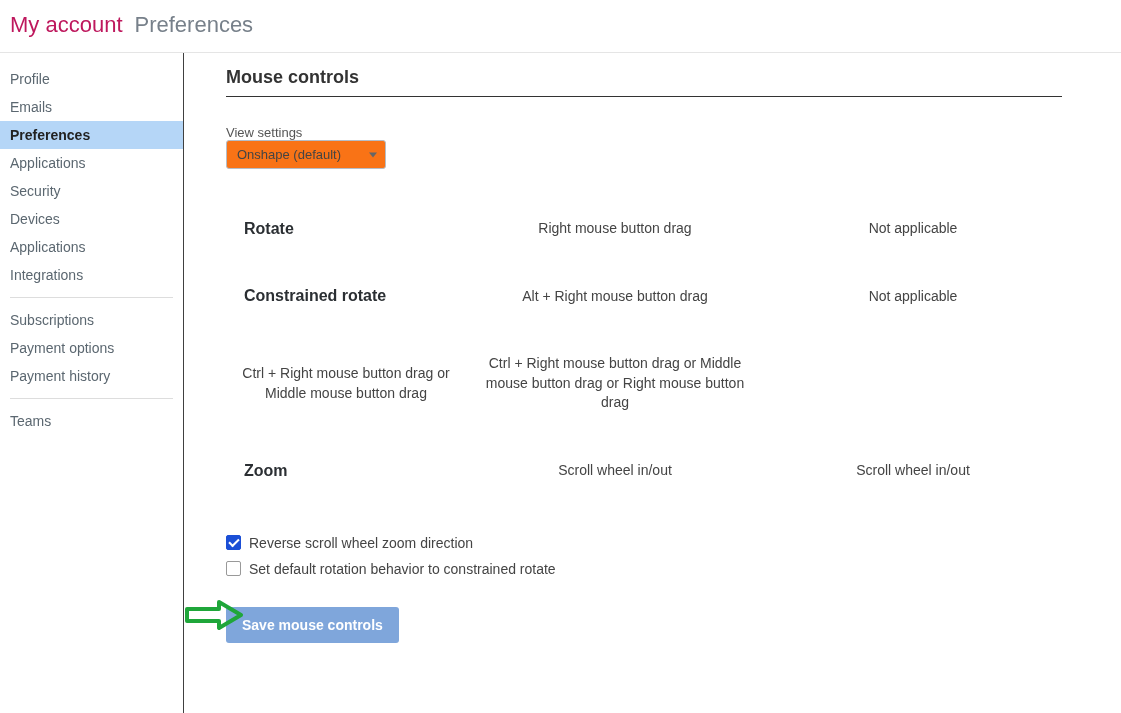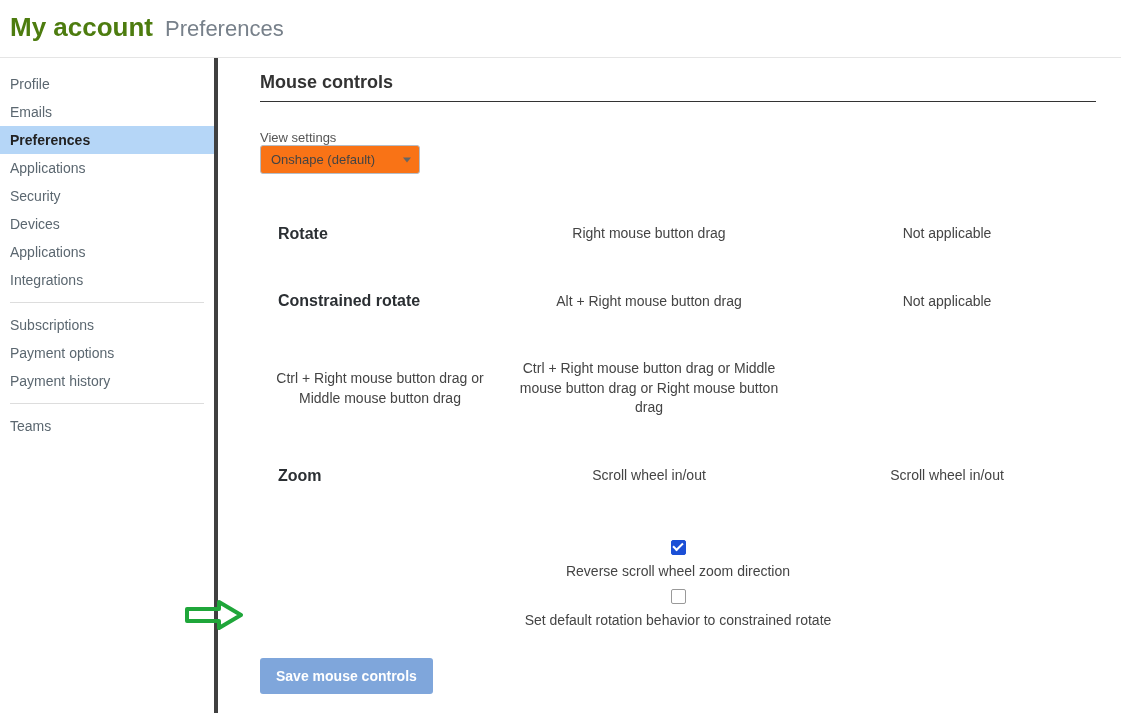--- a/index.html
+++ b/index.html
@@ -10,36 +10,36 @@
       font-size: 14px;
     }
     .header {
       padding: 12px 10px 14px 10px;
       display: flex;
       align-items: baseline;
       gap: 12px;
       border-bottom: 1px solid #e5e5e5;
     }
     .header-title {
-      color: #4d7c0f;
-      font-weight: 700;
-      font-size: 26px;
+      color: #be185d;
+      font-weight: 400;
+      font-size: 22px;
     }
     .header-sub {
       color: #77808a;
       font-size: 22px;
       font-weight: 400;
     }
     .container {
       display: flex;
     }
     .sidebar {
-      width: 218px;
+      width: 184px;
       padding: 12px 0 0 0;
-      border-right: 4px solid #404040;
+      border-right: 1px solid #404040;
       min-height: 660px;
     }
     .sidebar-item {
       padding: 6px 10px;
       color: #5b6770;
       font-size: 14px;
       cursor: pointer;
     }
     .sidebar-item.active {
       background: #b5d6f7;
@@ -127,21 +127,20 @@
       color: #444;
       padding: 0 14px;
       line-height: 1.4;
     }
     .checkbox-row {
       display: flex;
       align-items: center;
       gap: 8px;
       margin-top: 10px;
       margin-bottom: 10px;
-      flex-direction: column;
     }
     .checkbox {
       width: 15px;
       height: 15px;
       border: 1px solid #999;
       border-radius: 2px;
       display: inline-flex;
       align-items: center;
       justify-content: center;
       cursor: pointer;

